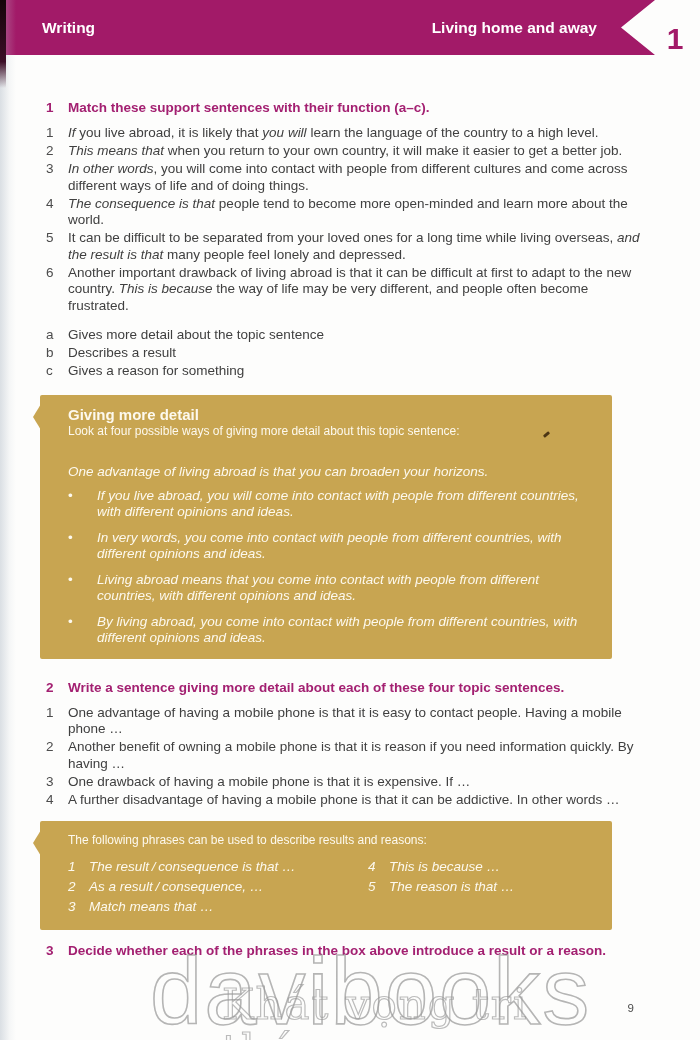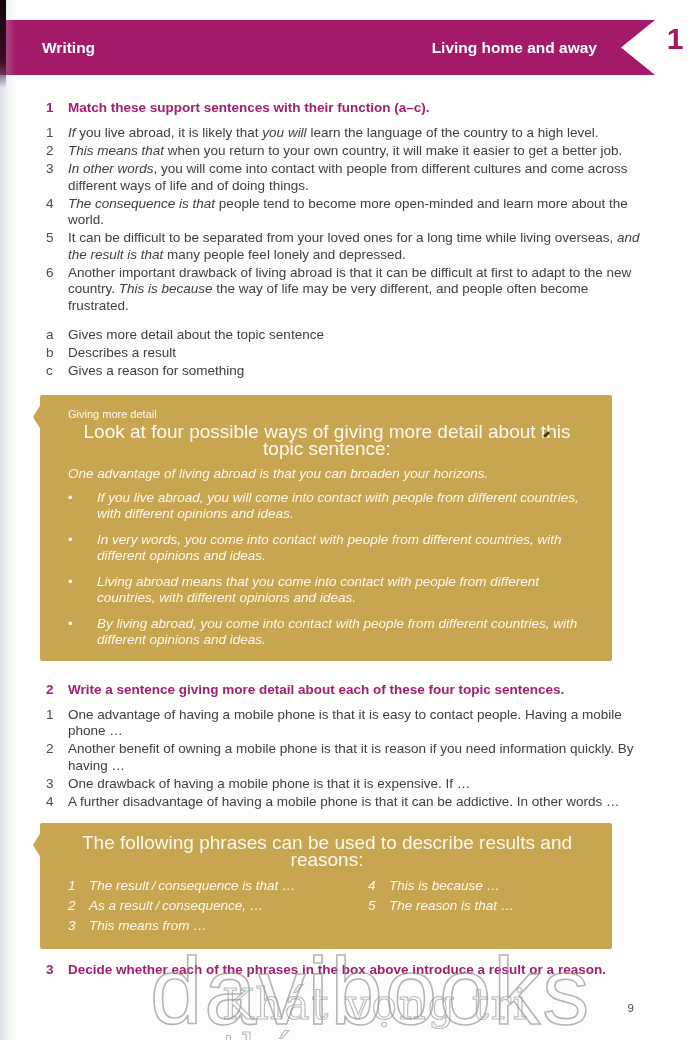--- a/index.html
+++ b/index.html
@@ -17,21 +17,21 @@
     background:linear-gradient(to right, rgba(176,186,198,0.45), rgba(200,208,216,0.15) 60%, transparent);
     z-index:5; pointer-events:none;
   }
   .binding-strip {
     position:absolute; left:0; top:0; width:6px; height:88px;
     background:linear-gradient(to bottom, #140509, #3c0e27 70%, rgba(60,14,39,0));
     z-index:6;
   }
   
   .header-bar {
-    position:absolute; top:20px; left:0; width:655px; height:55px;
+    position:absolute; top:0; left:0; width:655px; height:55px;
     background:#a21a68;
     clip-path:polygon(0 0, 100% 0, calc(100% - 34px) 50%, 100% 100%, 0 100%);
     display:flex; align-items:center; justify-content:space-between;
     padding:0 58px 0 42px;
     color:#fff; font-weight:bold; font-size:15.5px;
     z-index:2;
   }
   .unit-number {
     position:absolute; top:22px; right:9px; width:32px; text-align:center;
     color:#a21a68; font-size:30px; font-weight:bold; z-index:3;
@@ -53,23 +53,23 @@
     background:#c8a551;
     color:#fdf9ee;
     padding:11px 26px 12px 28px;
     border-radius:2px;
   }
   .gold-box::before {
     content:""; position:absolute; left:-7px; top:9px;
     border-top:13px solid transparent; border-bottom:13px solid transparent;
     border-right:8px solid #c8a551;
   }
-  .gold-box .box-title { font-weight:normal; font-size:11px; line-height:17px; }
-  .gold-box .box-intro { font-size:19px; line-height:17px;text-align:center; }
-  .gold-box .box-example { font-style:italic; font-size:13.5px; margin-top:9px; }
+  .gold-box .box-title { font-weight:bold; font-size:15px; line-height:17px; }
+  .gold-box .box-intro { font-size:12px; line-height:17px; }
+  .gold-box .box-example { font-style:italic; font-size:13.5px; margin-top:24px; }
   .box1 { margin-top:15px; }
   .box1 .bullets { margin-top:2px; }
   .box1 .blt { display:flex; margin-top:9px; font-size:13.5px; line-height:16.5px; }
   .box1 .dot { flex:0 0 17px; }
   .box1 .btxt { flex:1; font-style:italic;margin-left:12px; }
   .ink-speck {
     position:absolute; right:62px; top:38px; width:7px; height:3px;
     background:#4d3614; transform:rotate(-40deg); border-radius:1px;
   }
   .box2 { margin-top:13px; }
@@ -233,21 +233,21 @@
             <span class="txt">The result / consequence is that …</span>
           </div>
 
           <div class="li">
             <span class="num">2</span>
             <span class="txt">As a result / consequence, …</span>
           </div>
 
           <div class="li">
             <span class="num">3</span>
-            <span class="txt">This means from …</span>
+            <span class="txt">Match means that …</span>
           </div>
         </div>
       <div class="col2">
 
           <div class="li">
             <span class="num">4</span>
             <span class="txt">This is because …</span>
           </div>
 
           <div class="li">

